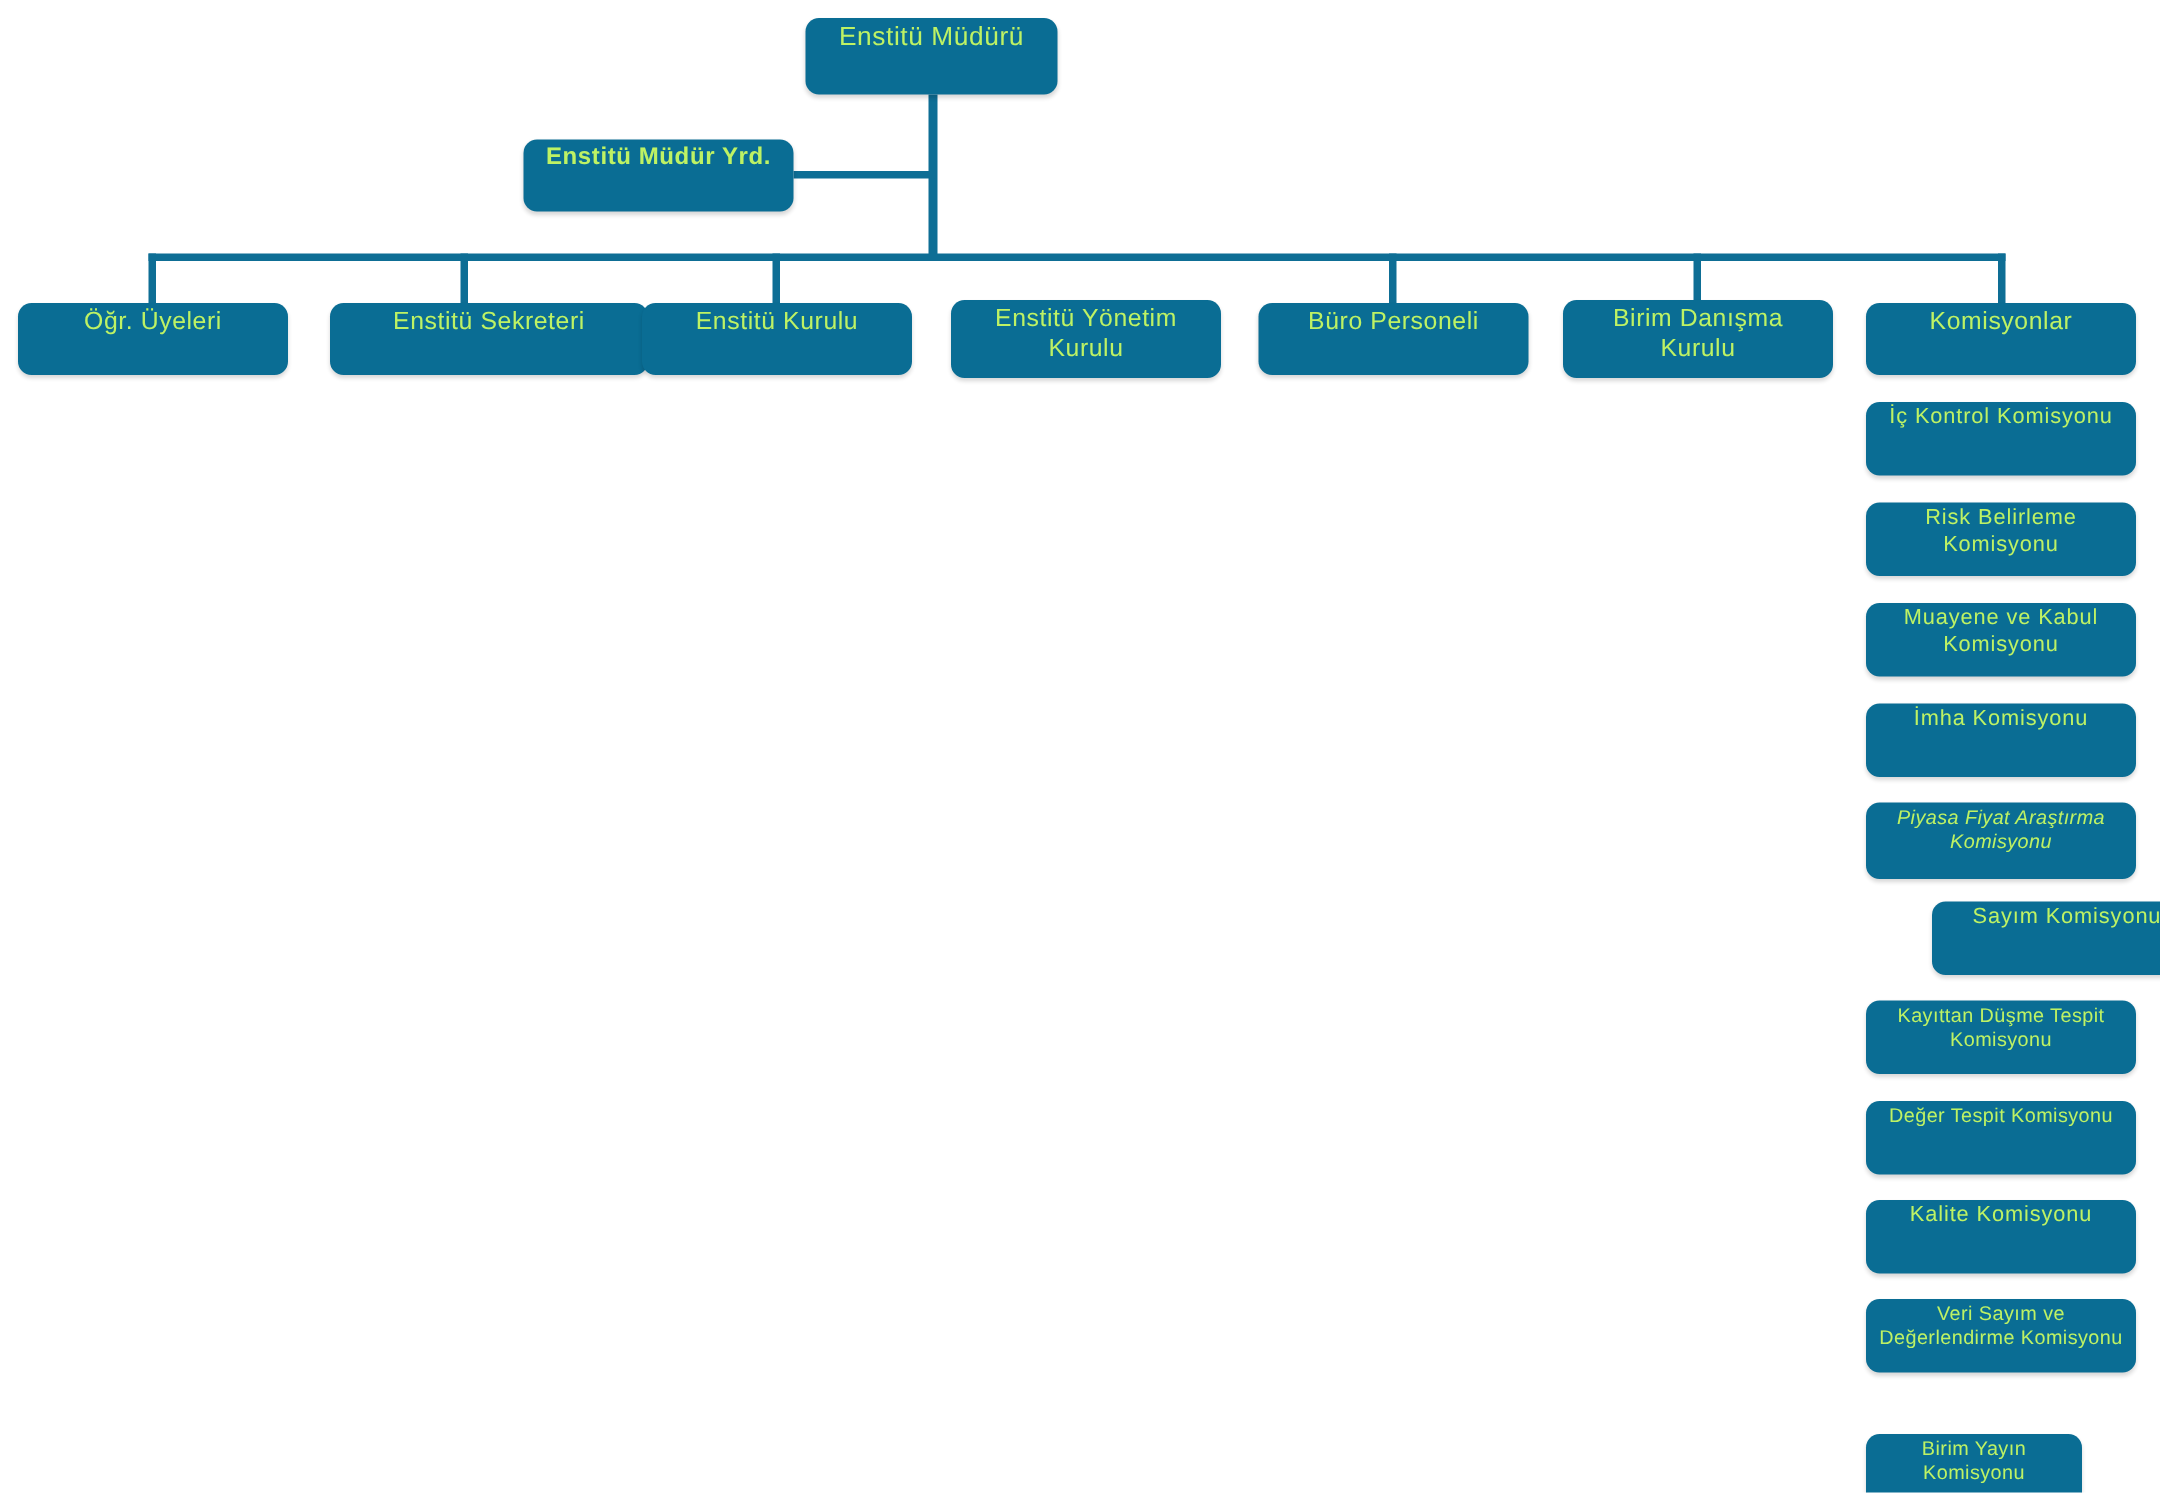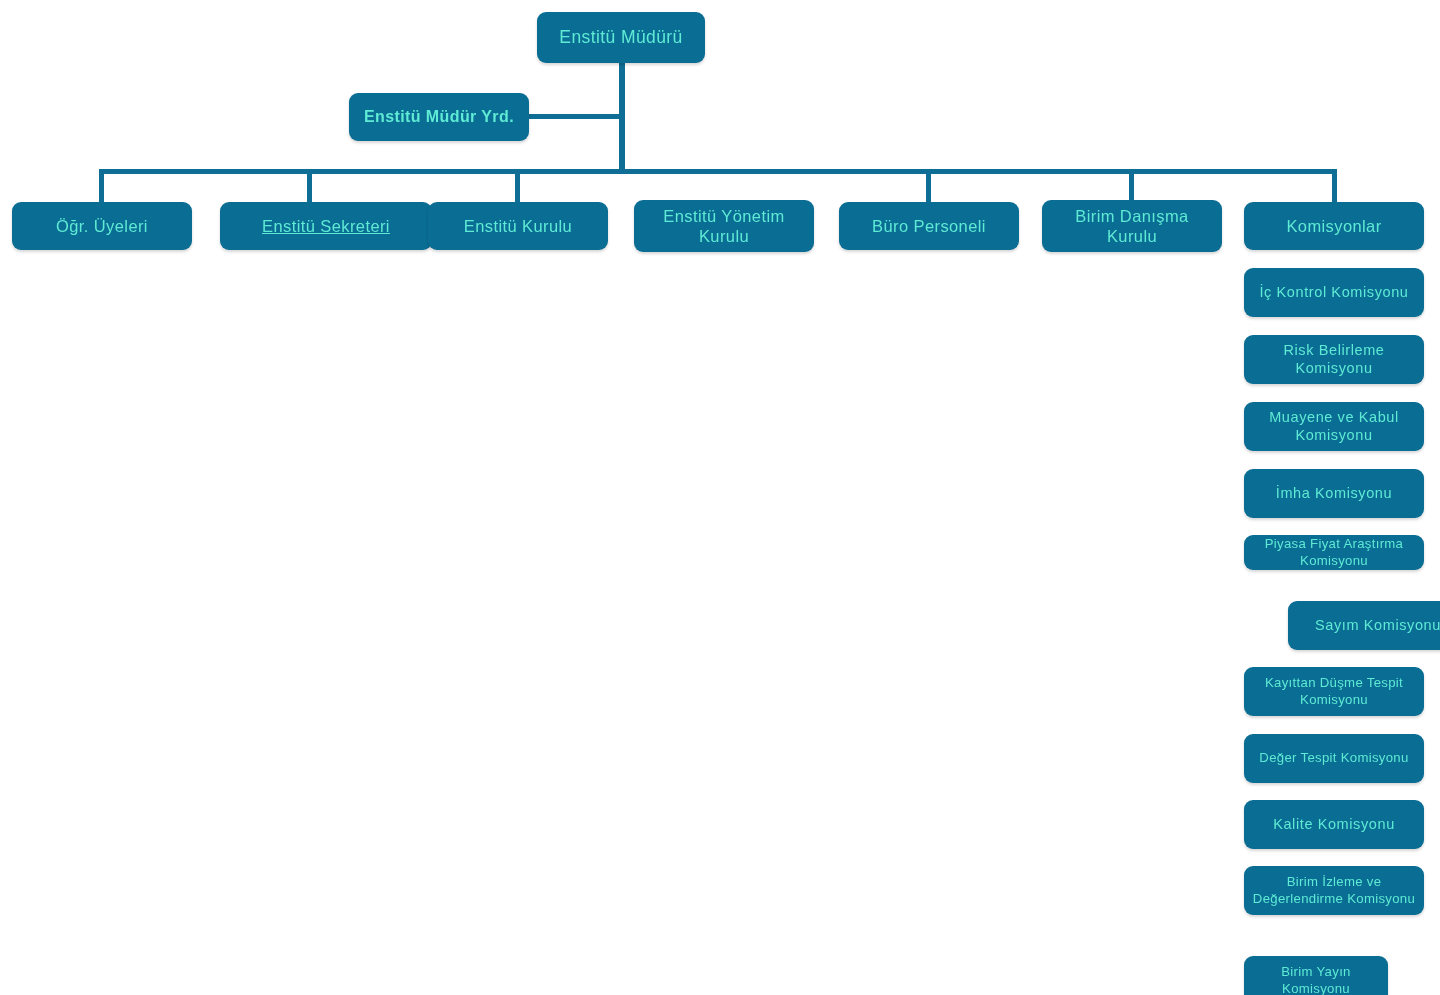--- a/index.html
+++ b/index.html
@@ -18,24 +18,23 @@
   #chart-canvas {
     position: absolute;
     left: 0; top: 0;
     width: 1440px;
     height: 995px;
   }
   .node {
     position: absolute;
     box-sizing: border-box;
     background: #0a6d94;
-    color: #5eead4;
+    color: #bef264;
     border-radius: 9px;
     display: flex;
-    align-items: center;
     justify-content: center;
     text-align: center;
     line-height: 1.22;
     letter-spacing: 0.4px;
     padding: 2px 7px;
     box-shadow: 0 2px 3px rgba(0,0,0,0.16);
     overflow: hidden;
   }
   .node span {
     display: block;
@@ -79,21 +78,21 @@
     <span>Enstitü Müdürü</span>
   </div>
 
   <div class="node lvl2" style="left:349px; top:93px; width:180px; height:48px;">
     <span>Enstitü Müdür Yrd.</span>
   </div>
 
   <div class="node lvl3" style="left:12px; top:202px; width:180px; height:48px;">
     <span>Öğr. Üyeleri</span>
   </div>
-  <div class="node lvl3" style="left:220px; top:202px; width:212px; height:48px;text-decoration:underline;">
+  <div class="node lvl3" style="left:220px; top:202px; width:212px; height:48px;">
     <span>Enstitü Sekreteri</span>
   </div>
   <div class="node lvl3" style="left:428px; top:202px; width:180px; height:48px;">
     <span>Enstitü Kurulu</span>
   </div>
   <div class="node lvl3" style="left:634px; top:200px; width:180px; height:52px;">
     <span>Enstitü Yönetim Kurulu</span>
   </div>
   <div class="node lvl3" style="left:839px; top:202px; width:180px; height:48px;">
     <span>Büro Personeli</span>
@@ -110,35 +109,35 @@
   </div>
   <div class="node com" style="left:1244px; top:335px; width:180px; height:49px;">
     <span>Risk  Belirleme Komisyonu</span>
   </div>
   <div class="node com" style="left:1244px; top:402px; width:180px; height:49px;">
     <span>Muayene ve Kabul Komisyonu</span>
   </div>
   <div class="node com" style="left:1244px; top:469px; width:180px; height:49px;">
     <span>İmha Komisyonu</span>
   </div>
-  <div class="node com-sm" style="left:1244px; top:535px; width:180px; height:35px;">
+  <div class="node com-sm" style="left:1244px; top:535px; width:180px; height:51px;font-style:italic;">
     <span>Piyasa Fiyat Araştırma Komisyonu</span>
   </div>
   <div class="node com" style="left:1244px; top:601px; width:180px; height:49px;margin-left:44px;">
     <span>Sayım Komisyonu</span>
   </div>
   <div class="node com-sm" style="left:1244px; top:667px; width:180px; height:49px;">
     <span>Kayıttan Düşme Tespit Komisyonu</span>
   </div>
   <div class="node com-sm" style="left:1244px; top:734px; width:180px; height:49px;">
     <span>Değer Tespit Komisyonu</span>
   </div>
   <div class="node com" style="left:1244px; top:800px; width:180px; height:49px;">
     <span>Kalite Komisyonu</span>
   </div>
   <div class="node com-sm" style="left:1244px; top:866px; width:180px; height:49px;">
-    <span>Birim  İzleme  ve Değerlendirme Komisyonu</span>
+    <span>Veri  Sayım  ve Değerlendirme Komisyonu</span>
   </div>
   <div class="node com-sm" style="left:1244px; top:956px; width:144px; height:49px;">
     <span>Birim Yayın Komisyonu</span>
   </div>
 
 </div>
 
 </body></html>

